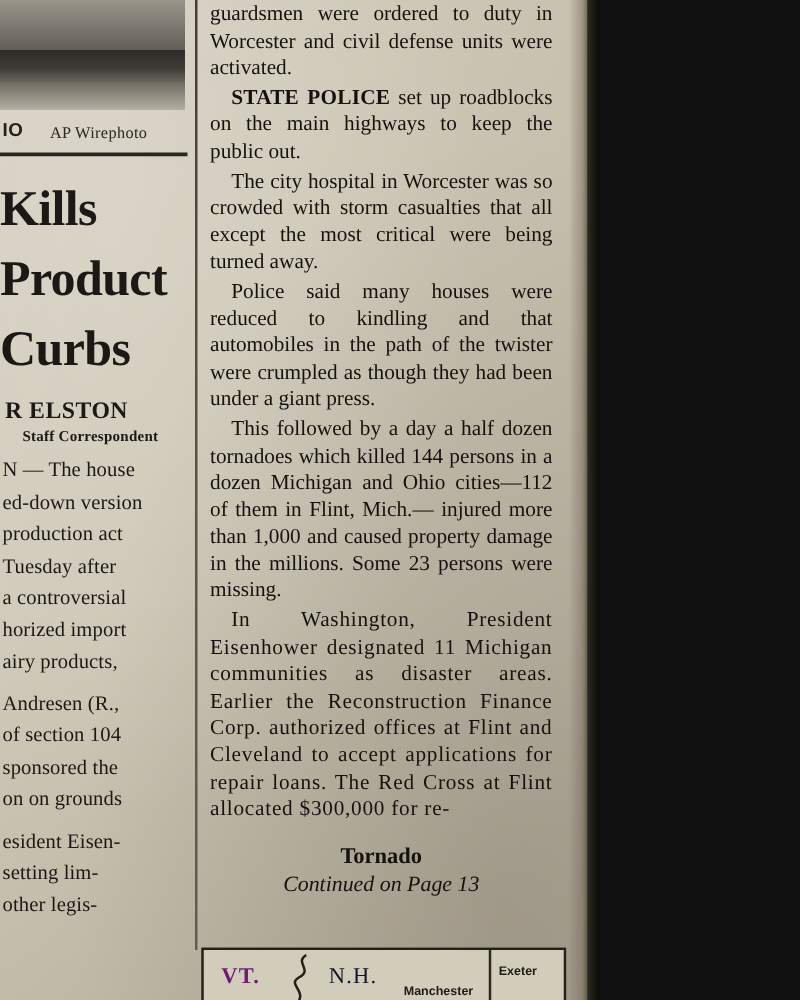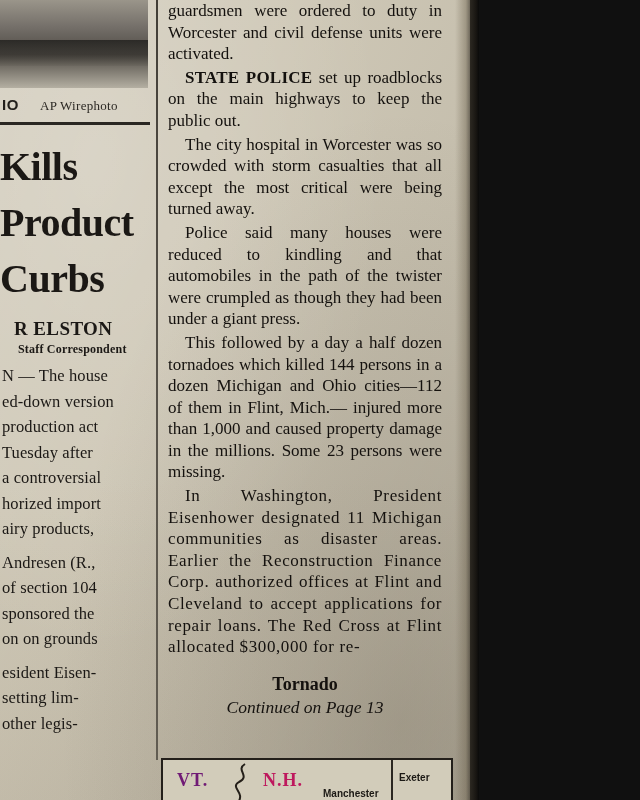--- a/index.html
+++ b/index.html
@@ -134,21 +134,21 @@
     padding-left: 0;
     white-space: nowrap;
   }
   .hl.indent1 { padding-left: 0; }
   .byline {
     font-family: "Liberation Serif", serif;
     font-weight: bold;
     font-size: 19px;
     letter-spacing: 0.4px;
     margin: 12px 0 2px 0;
-    padding-left: 14px;
+    padding-left: 4px;
     white-space: nowrap;
   }
   .byline-sub {
     font-family: "Liberation Serif", serif;
     font-weight: bold;
     font-size: 12px;
     letter-spacing: 0.2px;
     margin: 0 0 8px 18px;
     white-space: nowrap;
   }
@@ -231,24 +231,24 @@
     font-family: "Liberation Serif", serif;
     font-weight: bold;
     font-size: 18px;
     letter-spacing: 1px;
     color: #701a75;
   }
   .map-nh {
     position: absolute;
     left: 100px; top: 10px;
     font-family: "Liberation Serif", serif;
-    font-weight: bold;
+    font-weight: normal;
     font-size: 18px;
     letter-spacing: 1px;
-    color: #be185d;
+    color: #0f172a;
   }
   .map-manchester {
     position: absolute;
     left: 160px; top: 28px;
     font-size: 10px;
     font-weight: bold;
     color: #1c1915;
   }
   .map-exeter {
     position: absolute;

